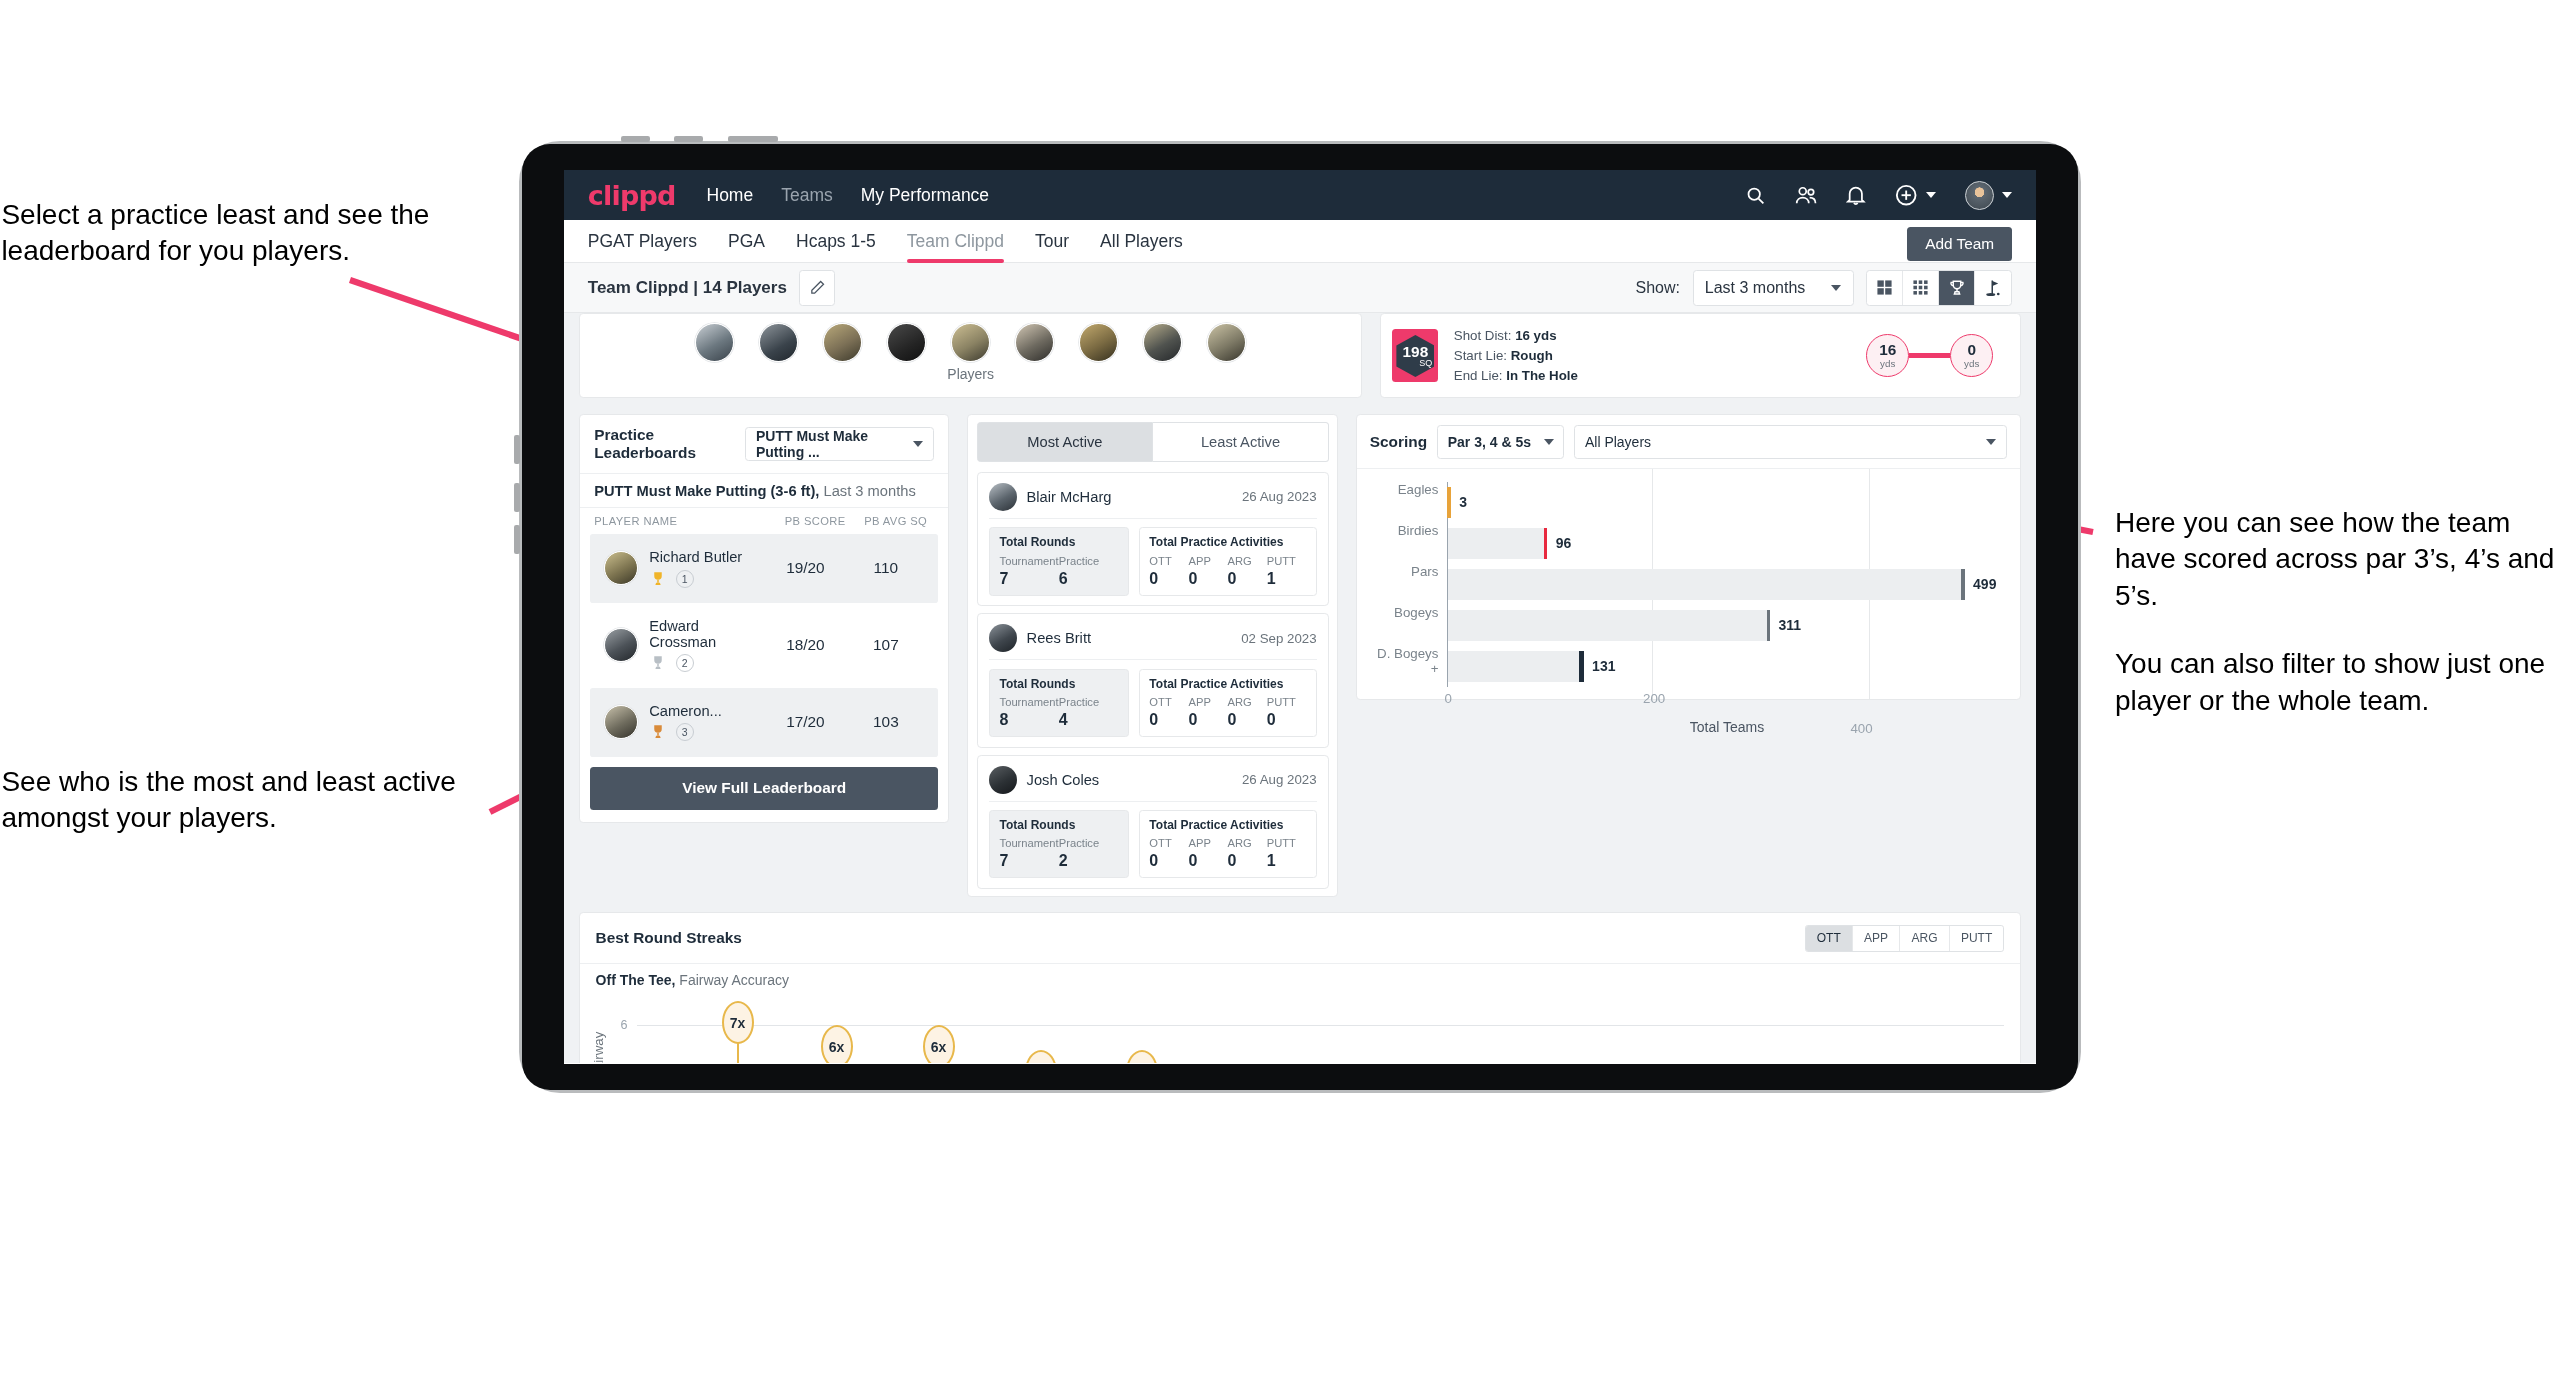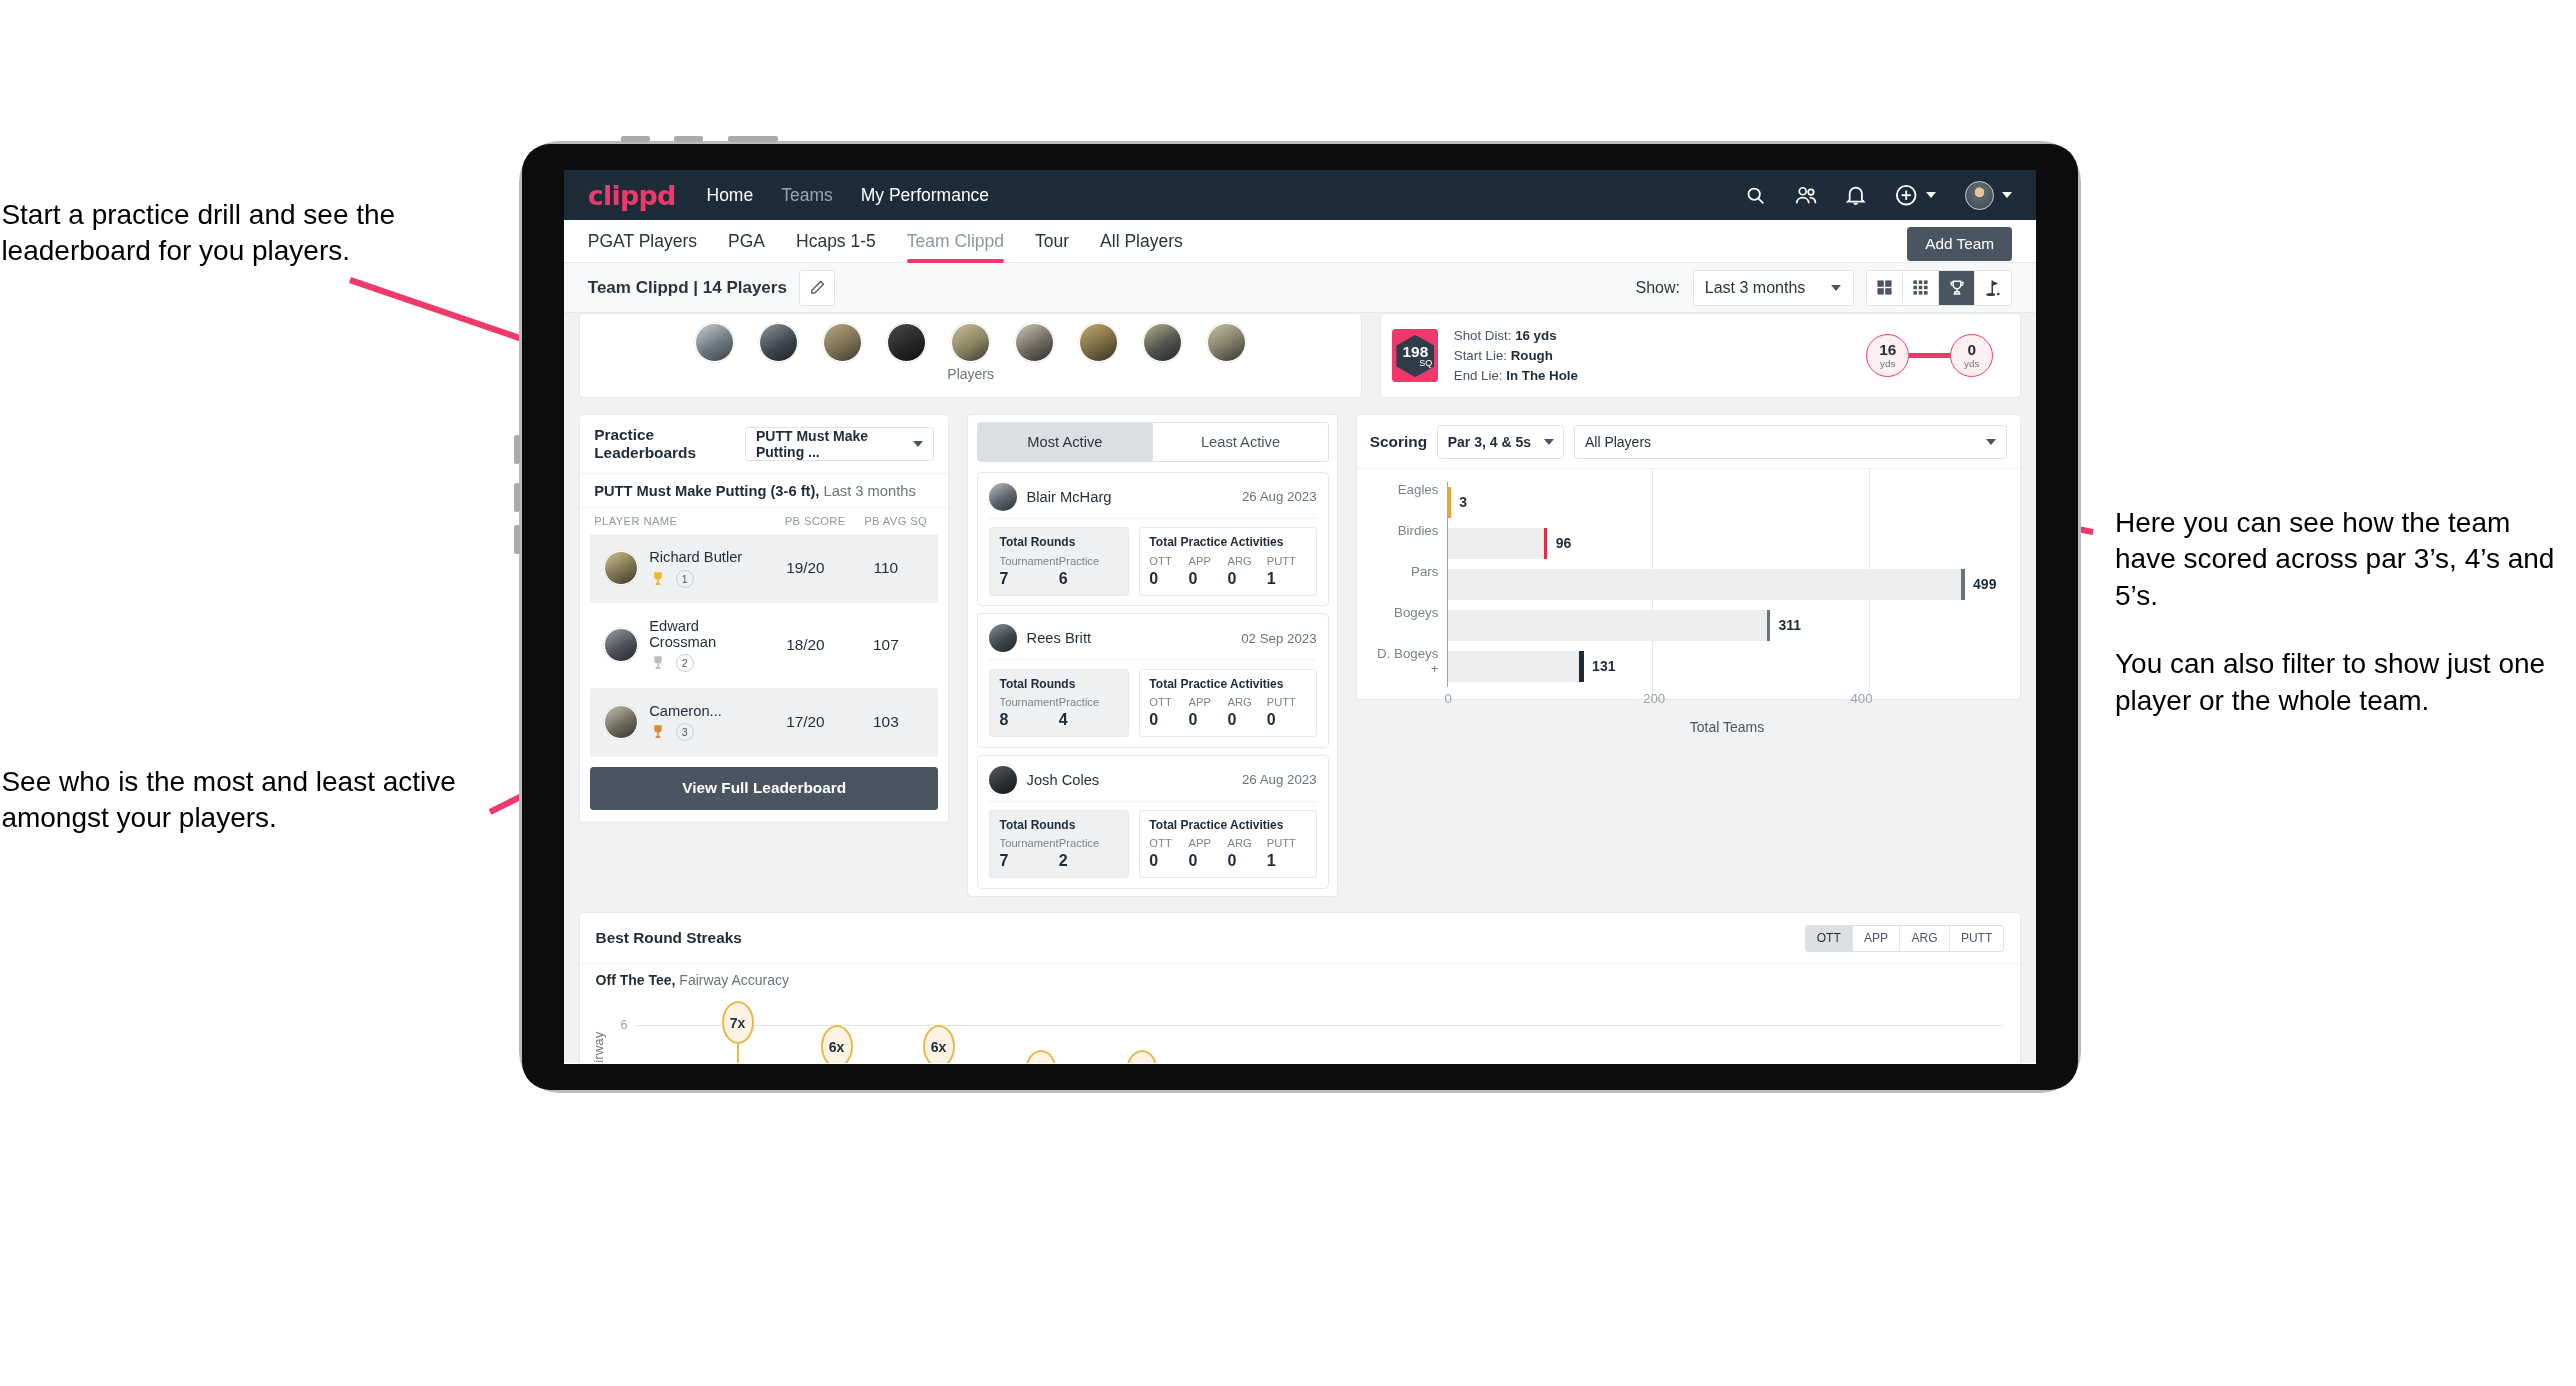--- a/index.html
+++ b/index.html
@@ -266,21 +266,21 @@
     border: 2.1px solid #e8b84b; background: #fdf3e4;
     display: flex; align-items: center; justify-content: center;
     font-size: 14px; font-weight: 700; color: #1e2c3a; transform: translateX(-50%);
   }
 </style>
 </head>
 <body>
 
 <div class="stage">
 
-  <div class="anno" id="anno-tl">Start a practice drill and see the leaderboard for you players.</div>
+  <div class="anno" id="anno-tl">Select a practice least and see the leaderboard for you players.</div>
   <div class="anno" id="anno-bl">See who is the most and least active amongst your players.</div>
   <div class="anno" id="anno-r">
     <p>Here you can see how the team have scored across par 3’s, 4’s and 5’s.</p>
     <p>You can also filter to show just one player or the whole team.</p>
   </div>
 
   <svg class="arrow" style="left:0;top:0;width:2576px;height:1386px;" viewBox="0 0 3680 1980" width="2576" height="1386">
     <defs>
       <marker id="ah" markerWidth="9" markerHeight="9" refX="6" refY="4.5" orient="auto">
         <polygon points="0,0 9,4.5 0,9" fill="#ee3a6b"></polygon>
@@ -734,21 +734,21 @@
                     <div class="bar" style="width:24.3%;">
                       <div class="bar-cap" style="background:#1e2c3a;width:4.9px;"></div>
                     </div>
                     <div class="bar-val">131</div>
                   </div>
                 </div>
 
                 <div class="x-axis">
                   <span class="x-tick" style="left:1.4px;">0</span>
                   <span class="x-tick" style="left:37%;">200</span>
-                  <span class="x-tick" style="left:74%;">400</span>
+                  <span class="x-tick" style="left:74%;margin-top:30px;">400</span>
                 </div>
                 <div class="x-name">Total Teams</div>
               </div>
             </div>
           </div>
 
           <div class="streaks">
             <div class="st-head">
               <div class="st-title">Best Round Streaks</div>
               <div class="st-toggle">

